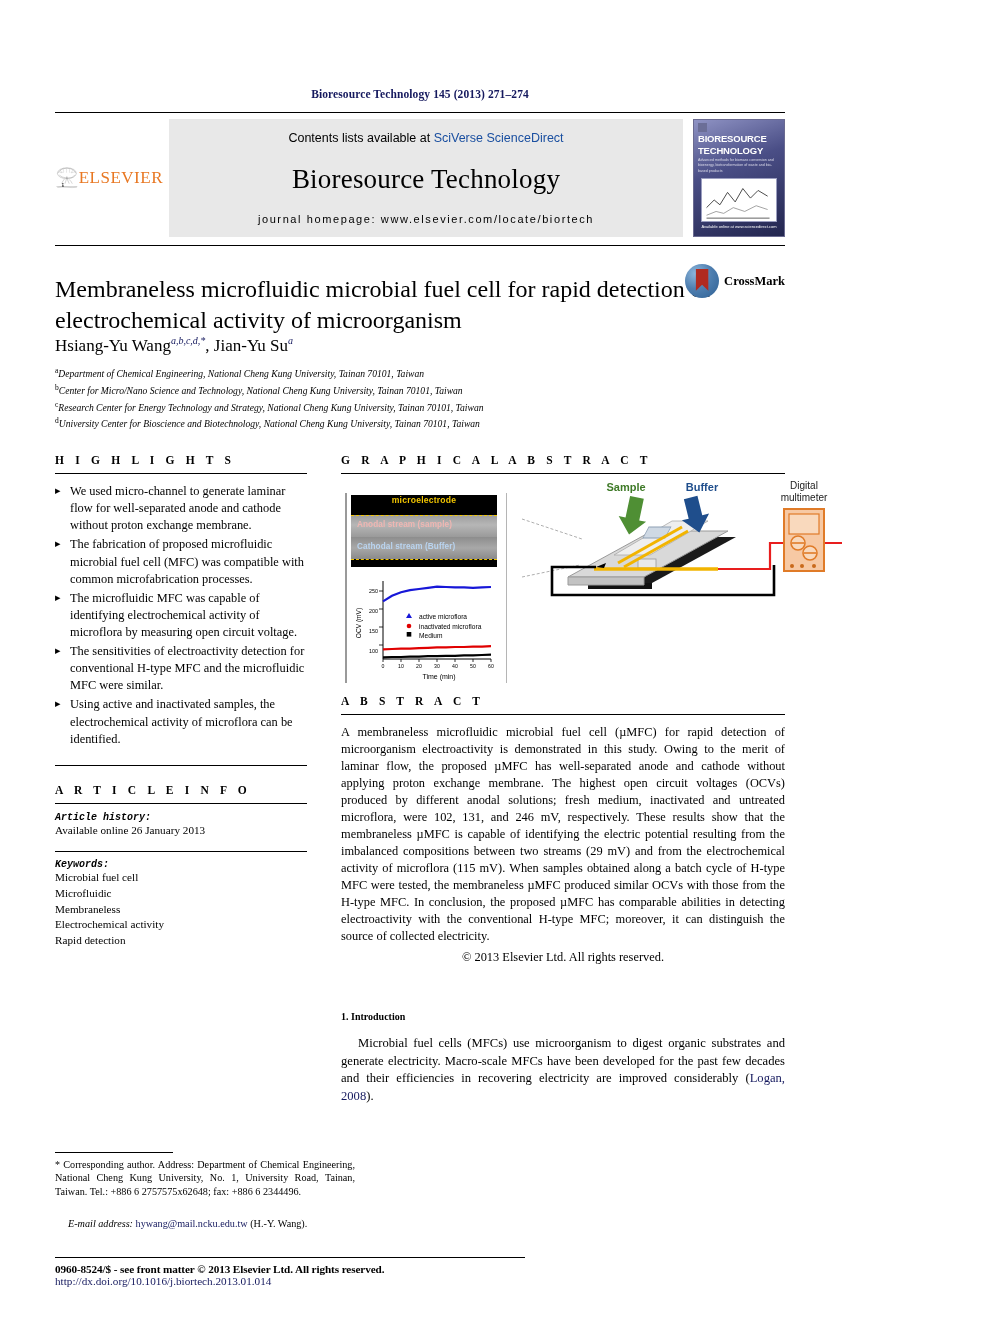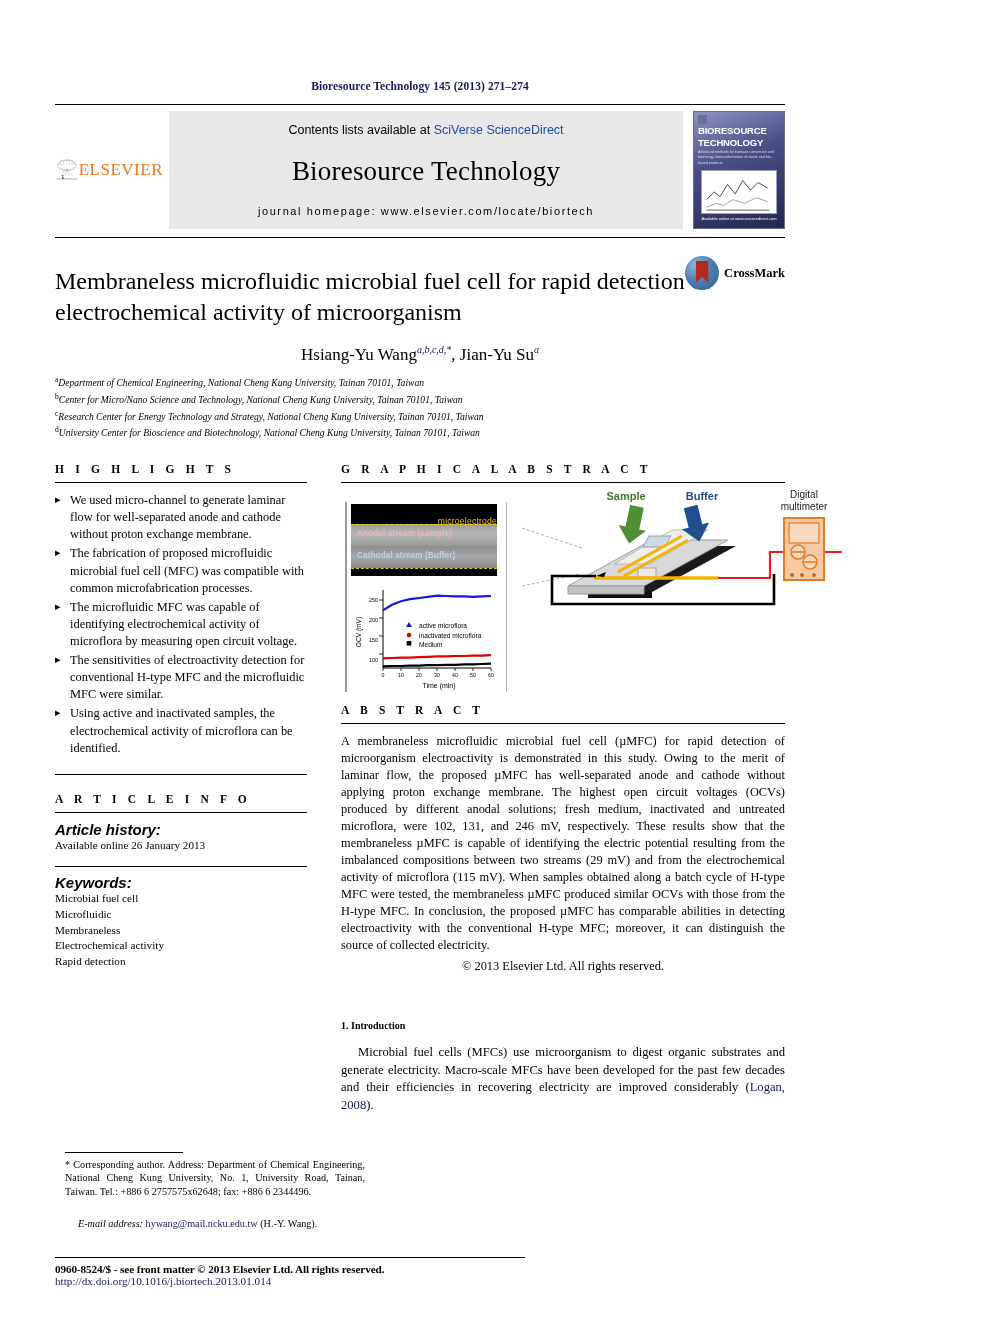--- a/index.html
+++ b/index.html
@@ -6,21 +6,21 @@
   html, body { margin: 0; padding: 0; }
   body {
     width: 992px;
     height: 1323px;
     background: #ffffff;
     font-family: "Liberation Serif", serif;
     color: #000;
     position: relative;
     overflow: hidden;
   }
-  .page { position: relative; width: 840px; height: 1323px; padding: 8px 55px; }
+  .page { position: relative; width: 840px; height: 1323px; padding: 16px 55px; }
 
   
   .runhead {
     text-align: center;
     font-family: "Liberation Serif", serif;
     font-weight: bold;
     font-size: 11.5px;
     color: #15195e;
     padding-top: 72px;
     letter-spacing: .1px;
@@ -101,23 +101,21 @@
   .art-title {
     font-family: "Liberation Serif", serif;
     font-size: 24px;
     line-height: 1.28;
     max-width: 700px;
     font-weight: normal;
     margin: 0;
   }
   .authors {
     font-size: 17px;
-    margin-top: 17px;
-    font-family: "Liberation Serif", serif;
-    text-align: center;
+    font-family: "Liberation Serif", serif;
   }
   .authors sup { font-size: 10px; color: #15195e; font-style: italic; }
   .affils { margin-top: 9px; }
   .affil {
     font-size: 9.6px;
     font-style: italic;
     line-height: 1.52;
     font-family: "Liberation Serif", serif;
   }
   .affil sup { font-style: normal; font-size: 7.5px; }
@@ -163,44 +161,44 @@
   }
   .hl-list li::before {
     content: "\25B8";
     position: absolute; left: 0; top: 0px; font-size: 11px;
   }
   .hl-bottom-rule { border-top: 1.3px solid #000; margin-top: 11px; }
 
   .ainfo-head { padding-top: 18px; }
   .ainfo-body { padding-top: 8px; }
   .ainfo-label {
-    font-style: italic; font-weight: bold; font-size: 15px;
-    font-family: Liberation Sans, sans-serif;
+    font-style: italic; font-weight: bold; font-size: 10px;
+    font-family: Liberation Mono, monospace;
   }
   .ainfo-line { font-size: 11.2px; line-height: 1.42; font-family: "Liberation Serif", serif; }
   .kw-rule { border-top: 1.2px solid #000; margin: 12px 0 7px 0; }
   .kw { font-size: 11.2px; line-height: 1.42; }
 
   
   .ga-figure {
     margin-top: 11px;
     height: 210px;
     position: relative;
   }
   .ga-inner { position: relative; width: 100%; height: 100%; }
   .ga-leftbar { position:absolute; left:4px; top:8px; width:2px; height:190px; background:#9a9a9a; }
 
   .micro-img {
     position: absolute; left: 10px; top: 10px; width: 146px; height: 72px;
     background: #000; overflow: hidden;
   }
   .micro-label-top {
-    position: absolute; top: 12px; left: 0; right: 0; text-align: right;
+    position: absolute; top: 0; left: 0; right: 0; text-align: center;
     color: #f2c500; font-family: "Liberation Sans", sans-serif;
-    font-weight: normal; font-size: 8.6px; letter-spacing: .2px;
+    font-weight: bold; font-size: 8.6px; letter-spacing: .2px;
   }
   .micro-strip {
     position: absolute; left: 0; right: 0;
     background: linear-gradient(180deg,#9d9d9d 0%, #b6b6b6 45%, #9a9a9a 100%);
   }
   .strip-a { top: 20px; height: 22px; }
   .strip-b { top: 42px; height: 22px; background: linear-gradient(180deg,#8d8d8d 0%,#a8a8a8 50%,#8a8a8a 100%); }
   .dashline { position:absolute; left:0; right:0; height:0; border-top: 1.4px dashed #f2c500; }
   .micro-txt {
     position: absolute; left: 6px; font-family: "Liberation Sans", sans-serif;
@@ -236,21 +234,21 @@
     font-weight: bold; font-size: 10px; margin-top: 46px;
     font-family: "Liberation Serif", serif;
   }
   .intro-body {
     margin-top: 13px; font-size: 12.6px; line-height: 1.4; text-align: justify;
     text-indent: 17px;
   }
   .intro-body a, .lnk { color: #15195e; text-decoration: none; }
 
   
-  .footnote-wrap { position: absolute; left: 65px; bottom: 92px; width: 300px; }
+  .footnote-wrap { position: absolute; left: 55px; bottom: 92px; width: 300px; }
   .footnote-rule { border-top: 1.2px solid #000; width: 118px; margin-bottom: 5px; }
   .footnote {
     font-size: 10.2px; line-height: 1.36; text-align: justify;
     font-family: "Liberation Serif", serif;
   }
   .footnote .star { font-size: 10px; }
   .footnote .email-line { text-indent: 13px; margin-top: 18px; }
   .footnote em { font-style: italic; }
   .mailto { color: #15195e; }
 

